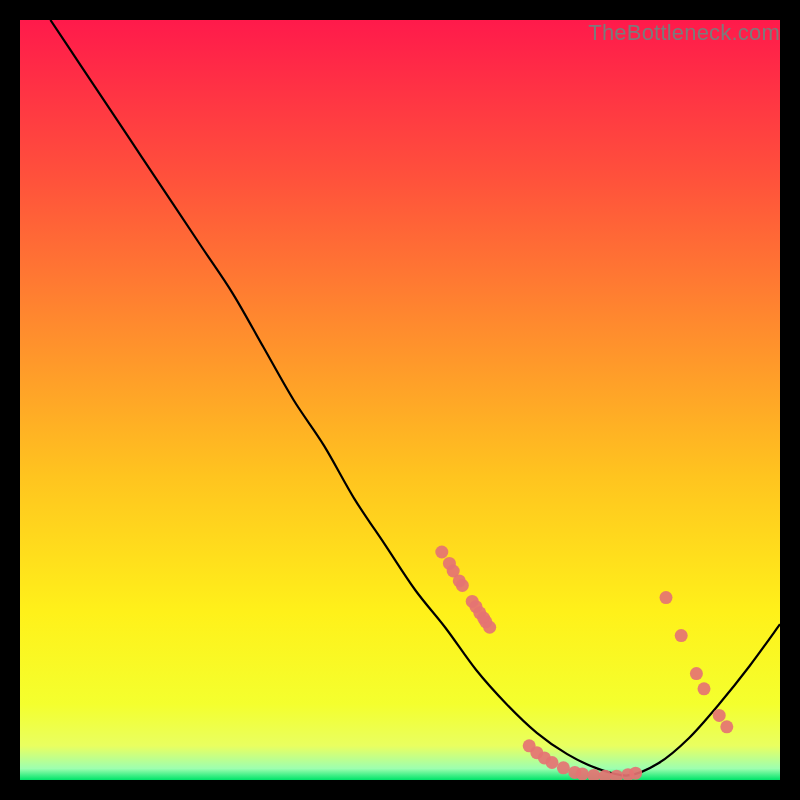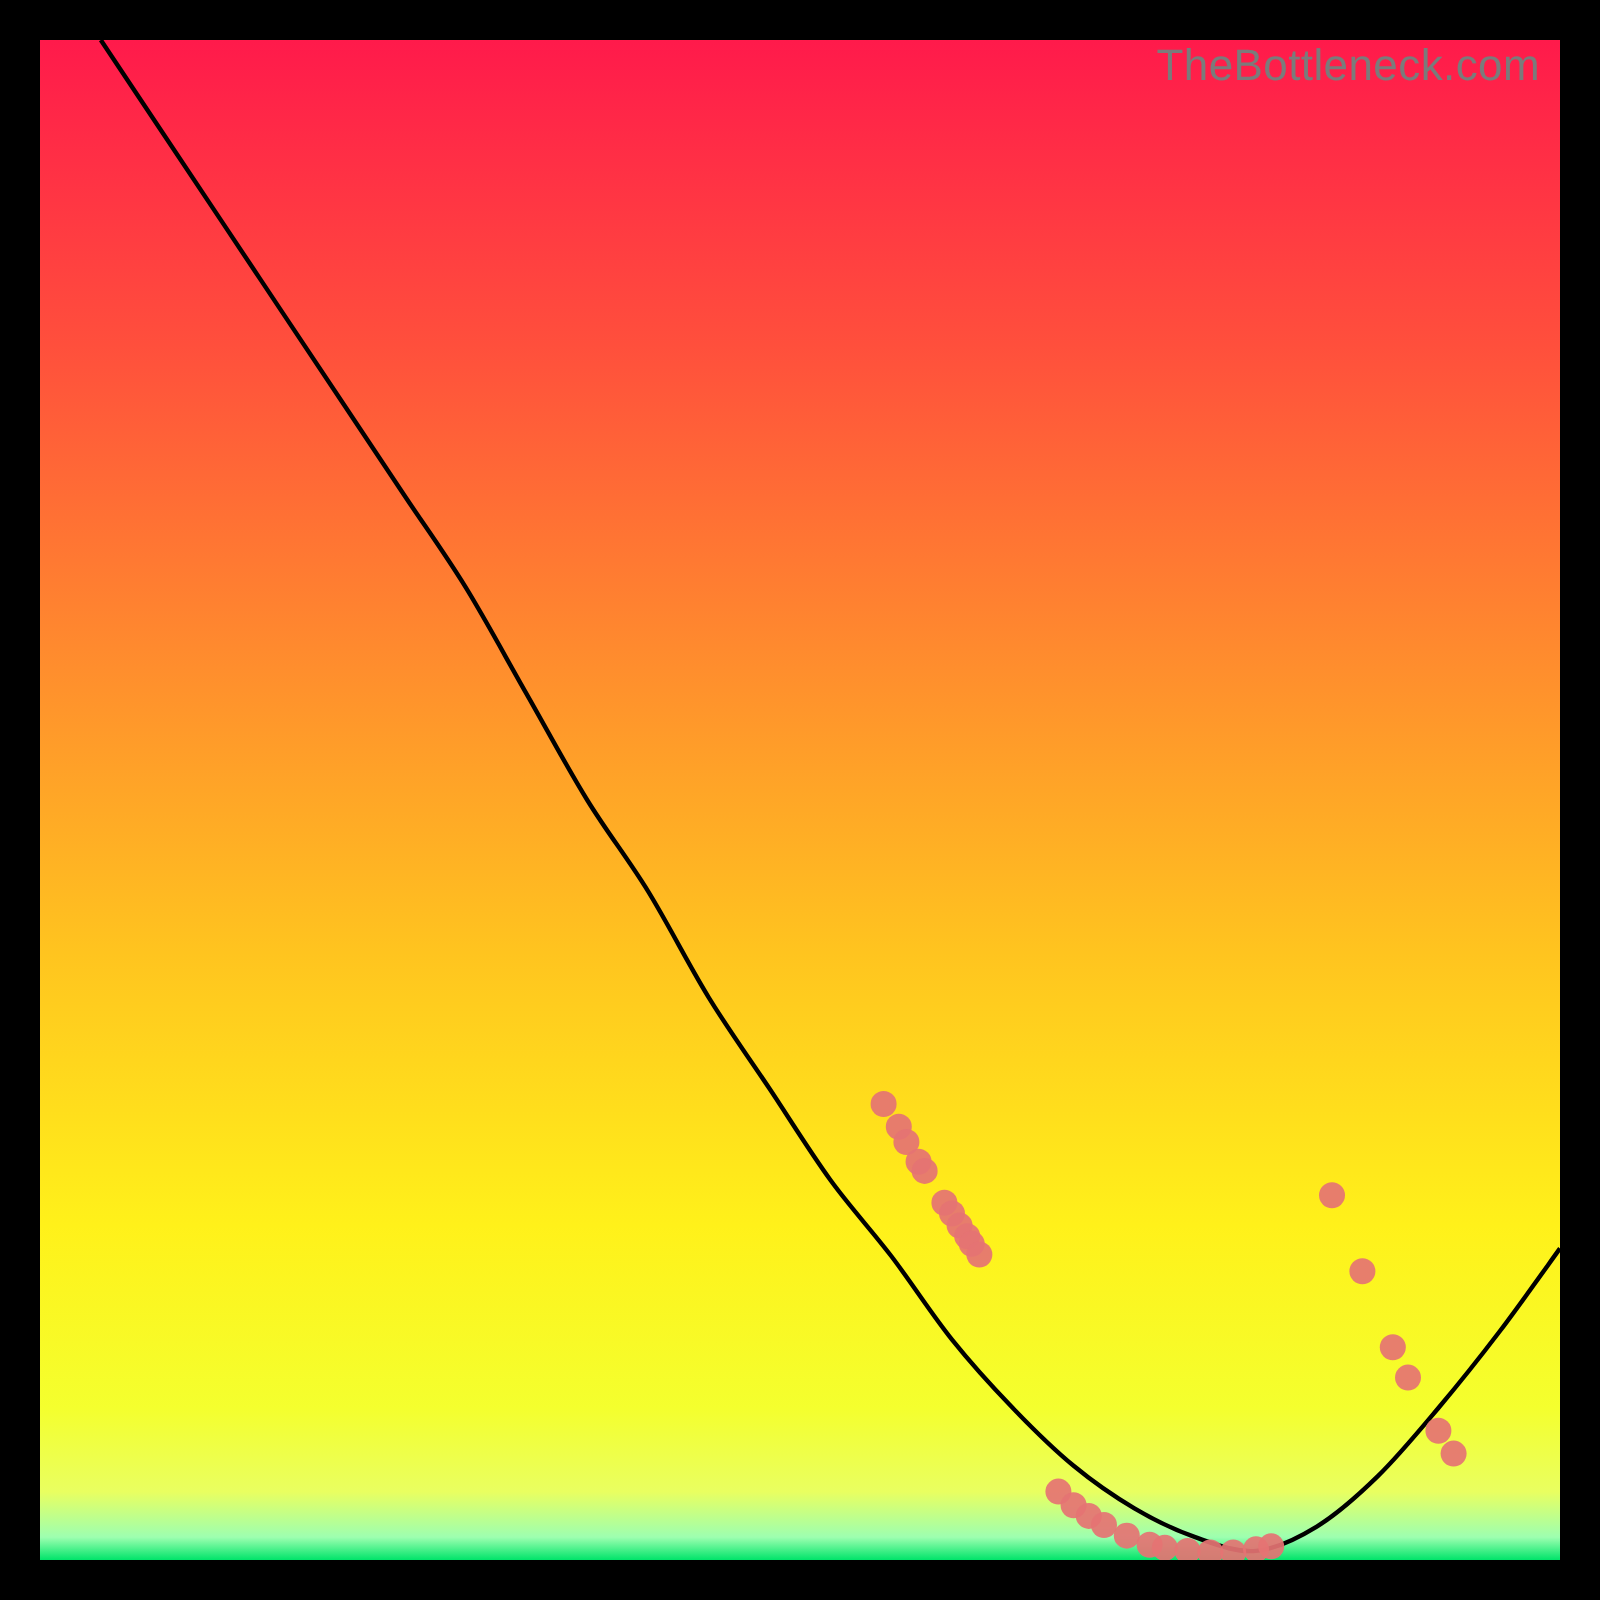--- a/index.html
+++ b/index.html
@@ -11,20 +11,21 @@
     overflow: hidden;
     font-family: Arial, Helvetica, sans-serif;
   }
   .frame {
     position: absolute;
     left: 20px;
     top: 20px;
     width: 756px;
     height: 760px;
     background: #000;
+    padding-left: 10px;
   }
   .plot {
     position: absolute;
     left: 0;
     top: 0;
     width: 760px;
     height: 760px;
   }
   .watermark {
     position: absolute;

